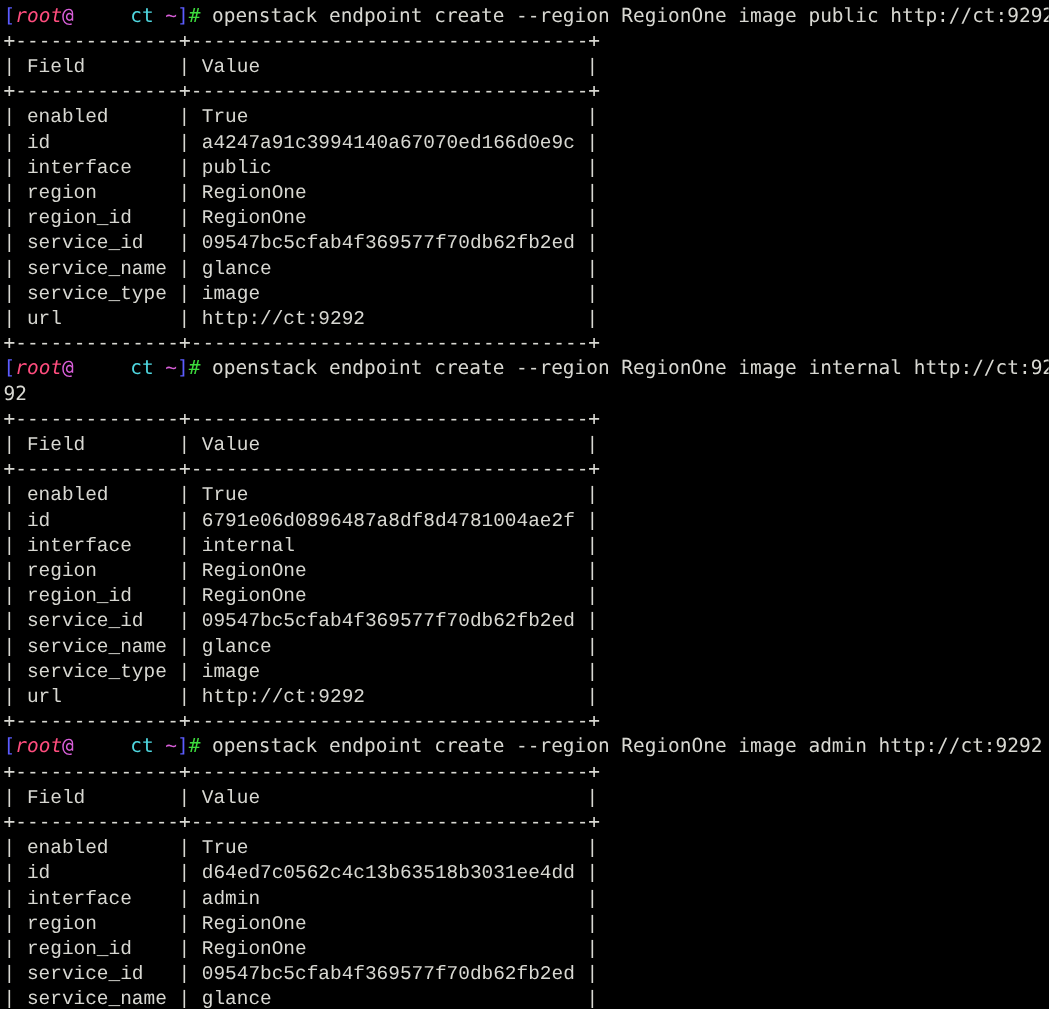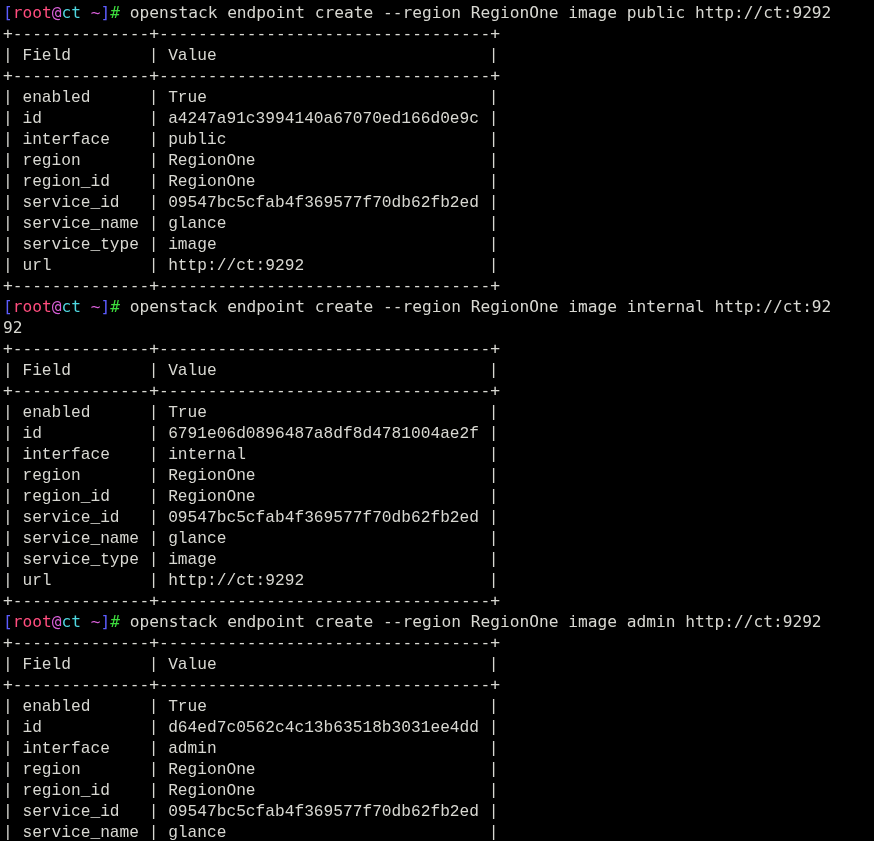--- a/index.html
+++ b/index.html
@@ -27,23 +27,23 @@
     box-sizing: border-box;
     white-space: pre;
     overflow: hidden;
   }
   .line {
     height: 21px;
     white-space: pre;
     font-family: "DejaVu Sans Mono", "Liberation Mono", monospace;
   }
   .c-bracket   { color: #5c5cff; }
-  .c-user      { color: #ff4d7e; }
+  .c-user      { color: #ff4d7e; font-style: italic; }
   .c-at        { color: #d95fd9; }
-  .c-host      { color: #4fd7e0; }
+  .c-host      { color: #4fd7e0; margin-left: 47px; }
   .c-path      { color: #d95fd9; }
   .c-hash      { color: #3ddb3d; }
   .c-cmd       { color: #d8d8d2; }
   .c-out       { color: #d8d8d2; font-family: Liberation Mono, monospace; }
   .c-rule      { color: #d8d8d2; }
 </style>
 </head>
 <body>
 
 <div id="terminal"><div class="line"><span class="c-bracket">[</span><span class="c-user">root</span><span class="c-at">@</span><span class="c-host">ct</span><span class="c-out"> </span><span class="c-path">~</span><span class="c-bracket">]</span><span class="c-hash">#</span><span class="c-out"> </span><span class="c-cmd">openstack endpoint create --region RegionOne image public http://ct:9292</span></div><div class="line"><span class="c-rule">+--------------+----------------------------------+</span></div><div class="line"><span class="c-out">| Field        | Value                            |</span></div><div class="line"><span class="c-rule">+--------------+----------------------------------+</span></div><div class="line"><span class="c-out">| enabled      | True                             |</span></div><div class="line"><span class="c-out">| id           | a4247a91c3994140a67070ed166d0e9c |</span></div><div class="line"><span class="c-out">| interface    | public                           |</span></div><div class="line"><span class="c-out">| region       | RegionOne                        |</span></div><div class="line"><span class="c-out">| region_id    | RegionOne                        |</span></div><div class="line"><span class="c-out">| service_id   | 09547bc5cfab4f369577f70db62fb2ed |</span></div><div class="line"><span class="c-out">| service_name | glance                           |</span></div><div class="line"><span class="c-out">| service_type | image                            |</span></div><div class="line"><span class="c-out">| url          | http://ct:9292                   |</span></div><div class="line"><span class="c-rule">+--------------+----------------------------------+</span></div><div class="line"><span class="c-bracket">[</span><span class="c-user">root</span><span class="c-at">@</span><span class="c-host">ct</span><span class="c-out"> </span><span class="c-path">~</span><span class="c-bracket">]</span><span class="c-hash">#</span><span class="c-out"> </span><span class="c-cmd">openstack endpoint create --region RegionOne image internal http://ct:92</span></div><div class="line"><span class="c-cmd">92</span></div><div class="line"><span class="c-rule">+--------------+----------------------------------+</span></div><div class="line"><span class="c-out">| Field        | Value                            |</span></div><div class="line"><span class="c-rule">+--------------+----------------------------------+</span></div><div class="line"><span class="c-out">| enabled      | True                             |</span></div><div class="line"><span class="c-out">| id           | 6791e06d0896487a8df8d4781004ae2f |</span></div><div class="line"><span class="c-out">| interface    | internal                         |</span></div><div class="line"><span class="c-out">| region       | RegionOne                        |</span></div><div class="line"><span class="c-out">| region_id    | RegionOne                        |</span></div><div class="line"><span class="c-out">| service_id   | 09547bc5cfab4f369577f70db62fb2ed |</span></div><div class="line"><span class="c-out">| service_name | glance                           |</span></div><div class="line"><span class="c-out">| service_type | image                            |</span></div><div class="line"><span class="c-out">| url          | http://ct:9292                   |</span></div><div class="line"><span class="c-rule">+--------------+----------------------------------+</span></div><div class="line"><span class="c-bracket">[</span><span class="c-user">root</span><span class="c-at">@</span><span class="c-host">ct</span><span class="c-out"> </span><span class="c-path">~</span><span class="c-bracket">]</span><span class="c-hash">#</span><span class="c-out"> </span><span class="c-cmd">openstack endpoint create --region RegionOne image admin http://ct:9292</span></div><div class="line"><span class="c-rule">+--------------+----------------------------------+</span></div><div class="line"><span class="c-out">| Field        | Value                            |</span></div><div class="line"><span class="c-rule">+--------------+----------------------------------+</span></div><div class="line"><span class="c-out">| enabled      | True                             |</span></div><div class="line"><span class="c-out">| id           | d64ed7c0562c4c13b63518b3031ee4dd |</span></div><div class="line"><span class="c-out">| interface    | admin                            |</span></div><div class="line"><span class="c-out">| region       | RegionOne                        |</span></div><div class="line"><span class="c-out">| region_id    | RegionOne                        |</span></div><div class="line"><span class="c-out">| service_id   | 09547bc5cfab4f369577f70db62fb2ed |</span></div><div class="line"><span class="c-out">| service_name | glance                           |</span></div></div>

